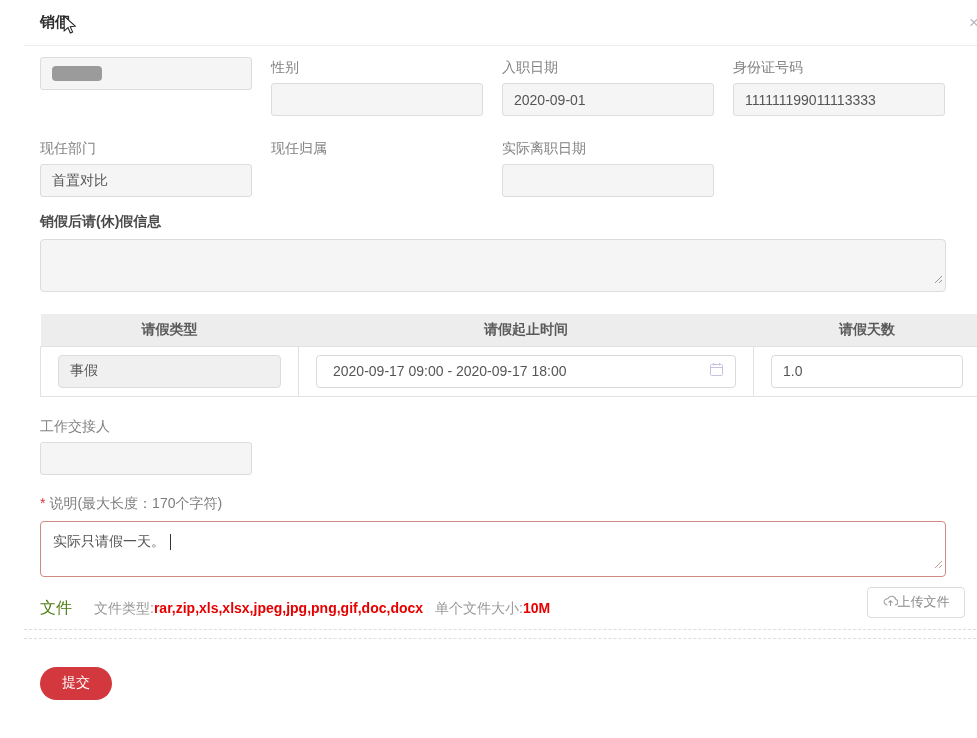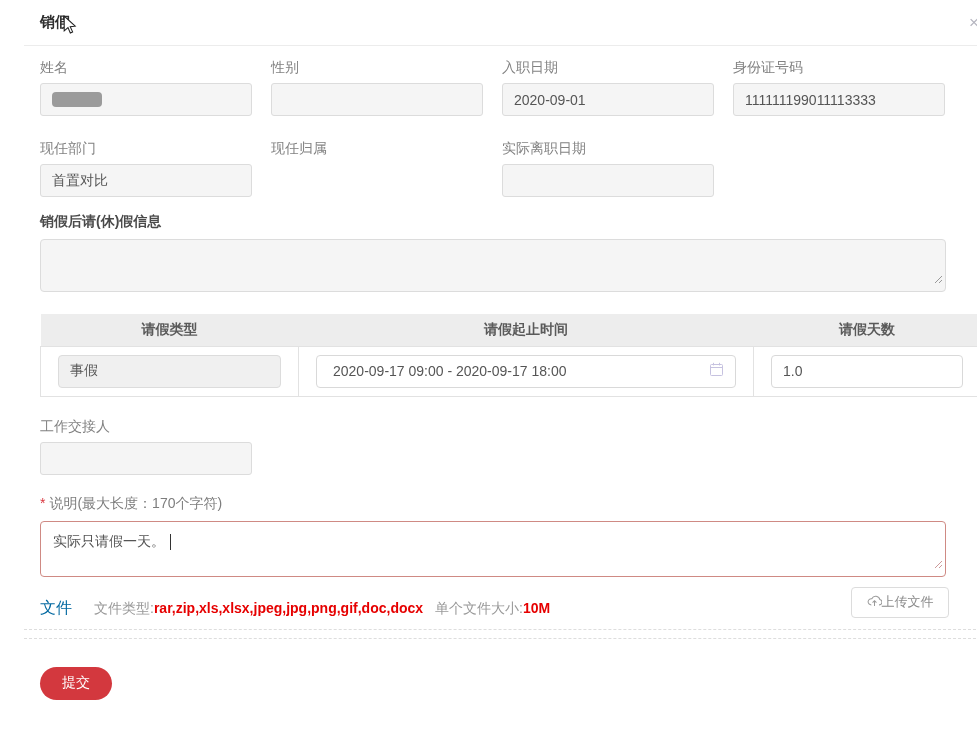--- a/index.html
+++ b/index.html
@@ -55,25 +55,25 @@
   .note-label-row { margin-top:20px; font-size:14px; color:#7d7d7d; }
   .req-star { color:#d9363e; margin-right:4px; }
   .note-box { position:relative; margin-top:8px; width:906px; min-height:56px;
     border:1px solid #cf8a84; border-radius:4px; background:#fff;
     font-size:14px; color:#555; padding:9px 12px; line-height:20px; }
   .caret { display:inline-block; width:1px; height:16px; background:#333;
     vertical-align:middle; margin-left:5px; }
 
   
   .files-row { position:relative; margin-top:16px; height:32px; display:flex; align-items:center; }
-  .files-title { font-size:16px; color:#0369a1; margin-right:22px; }
+  .files-title { font-size:16px; color:#4d7c0f; margin-right:22px; }
   .files-desc { font-size:14px; color:#999; }
   .files-red { color:#e60000; font-weight:700; }
   .gap { display:inline-block; width:12px; }
-  .upload-btn { position:absolute; right:36px; top:-6px; height:31px; width:98px;
+  .upload-btn { position:absolute; right:20px; top:-6px; height:31px; width:98px;
     border:1px solid #dcdcdc; border-radius:4px; background:#fff; color:#8a8a8a;
     font-size:13px; display:flex; align-items:center; justify-content:center; cursor:pointer;
     font-family:"Liberation Sans","DejaVu Sans",sans-serif; }
   .dashed-zone { margin:4px 0 0 -16px; width:977px; height:10px;
     border-top:1px dashed #ddd; border-bottom:1px dashed #ddd; }
 
   
   .submit-row { margin-top:28px; display:flex; justify-content:flex-start; }
   .submit-btn { background:#d3383e; color:#fff; font-size:14px; border:none; cursor:pointer;
     height:33px; padding:0 22px; border-radius:17px;
@@ -93,21 +93,20 @@
         </svg>
       </span>
     </div>
     <span class="close-btn">×</span>
   </div>
 
   <div class="content">
 
     <div class="field-grid grid-row1">
       <div class="field">
-        <div class="field-label">姓名</div>
         <div class="field-input">
           <span class="redact-blob"></span>
         </div>
       </div>
       <div class="field">
         <div class="field-label">性别</div>
         <input class="field-input" readonly="" value="" style="">
       </div>
       <div class="field">
         <div class="field-label">入职日期</div>

